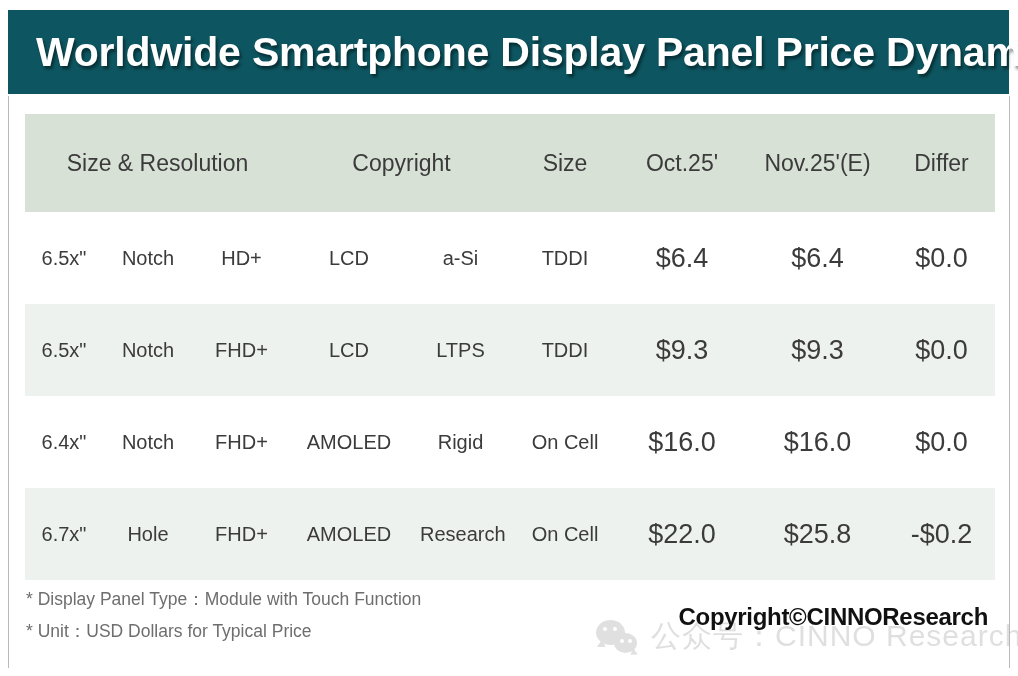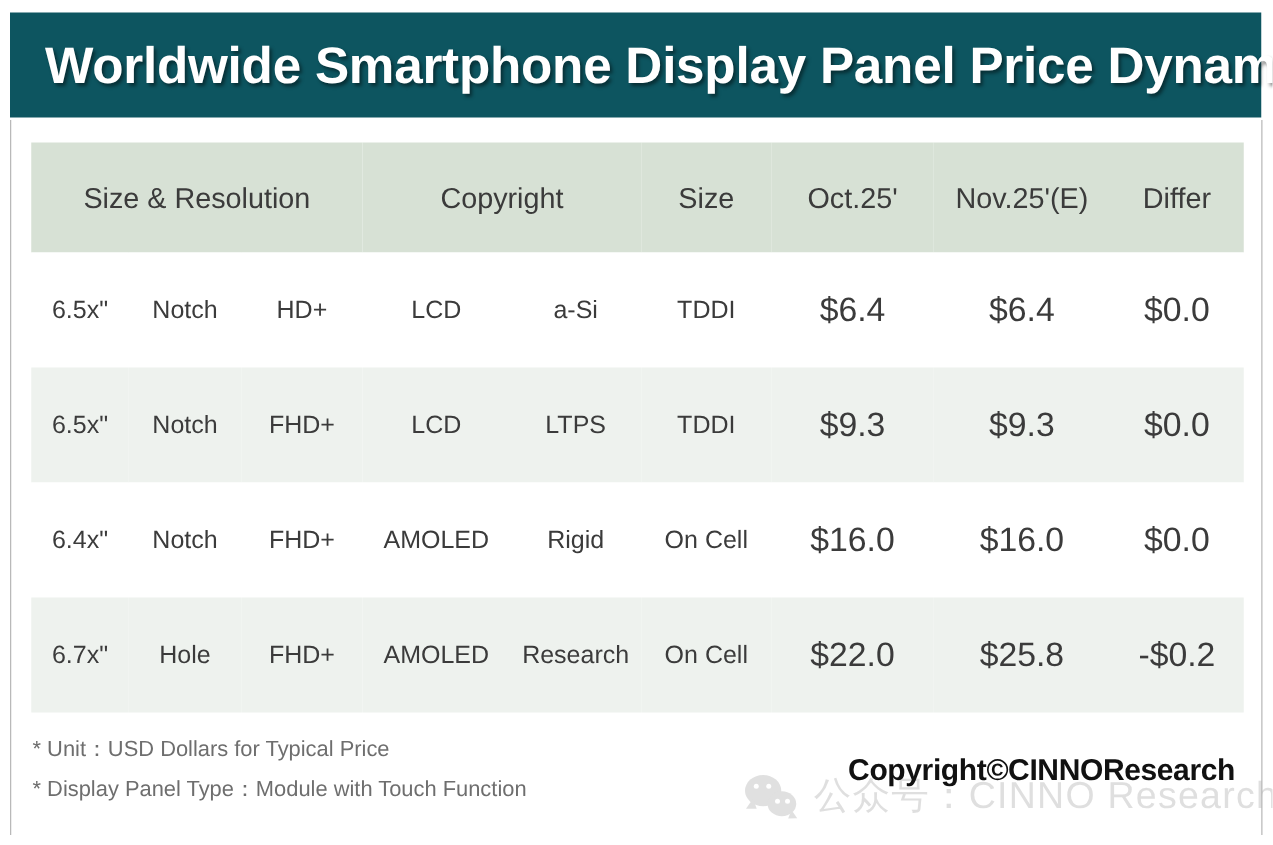--- a/index.html
+++ b/index.html
@@ -63,21 +63,21 @@
     top: 114px;
     width: 970px;
   }
   table.grid {
     border-collapse: collapse;
     width: 970px;
     table-layout: fixed;
   }
   table.grid th, table.grid td {
     border: 0;
-    padding: 7px;
+    padding: 12px;
     text-align: center;
     vertical-align: middle;
     color: #3b3b3b;
     font-weight: normal;
   }
 
   thead tr {
     background: #d7e1d5;
   }
   thead th {
@@ -269,22 +269,22 @@
           <td>On Cell</td>
           <td class="num">$22.0</td>
           <td class="num">$25.8</td>
           <td class="num">-$0.2</td>
         </tr>
       </tbody>
     </table>
   </div>
 
   <div class="notes">
+    <div class="note-line">* Display Panel Type：Module with Touch Function</div>
     <div class="note-line">* Unit：USD Dollars for Typical Price</div>
-    <div class="note-line">* Display Panel Type：Module with Touch Function</div>
   </div>
 
   <div class="watermark">
     <span class="wm-icon">
       <span class="bub big"></span>
       <span class="tail-a"></span>
       <span class="bub small"></span>
       <span class="tail-b"></span>
       <span class="dot" style="left:7px;  top:9px;"></span>
       <span class="dot" style="left:17px; top:9px;"></span>

